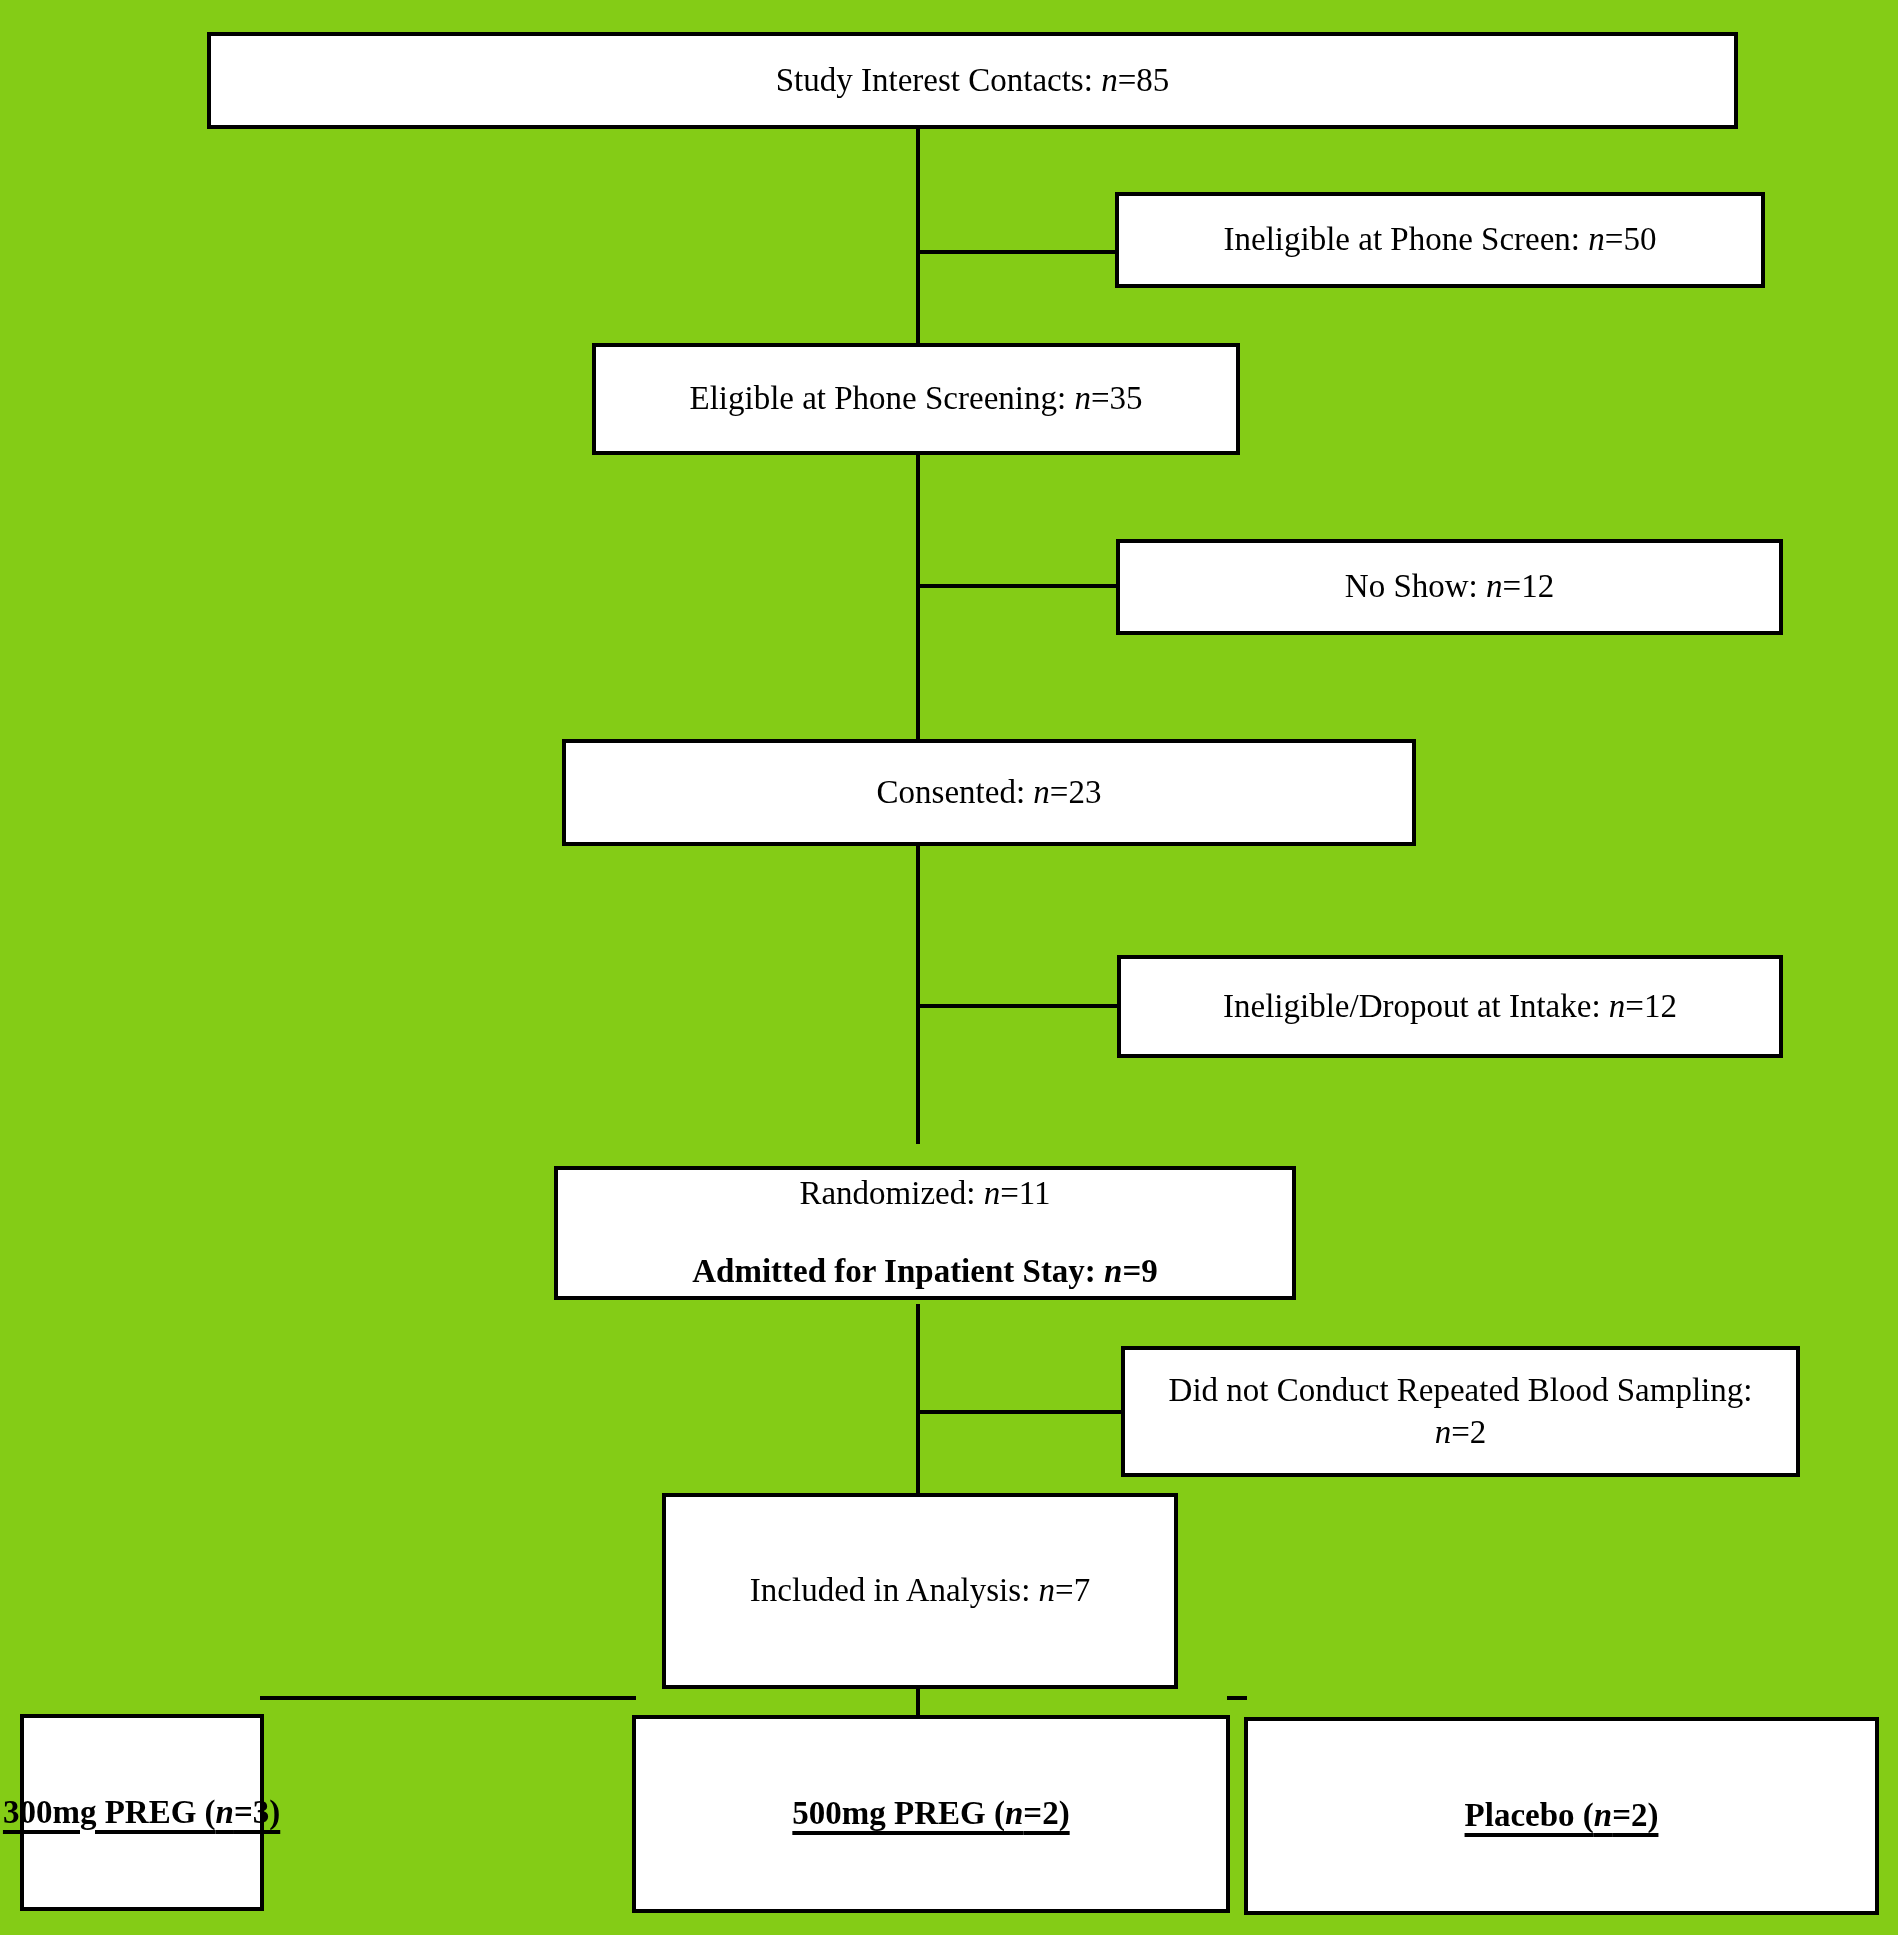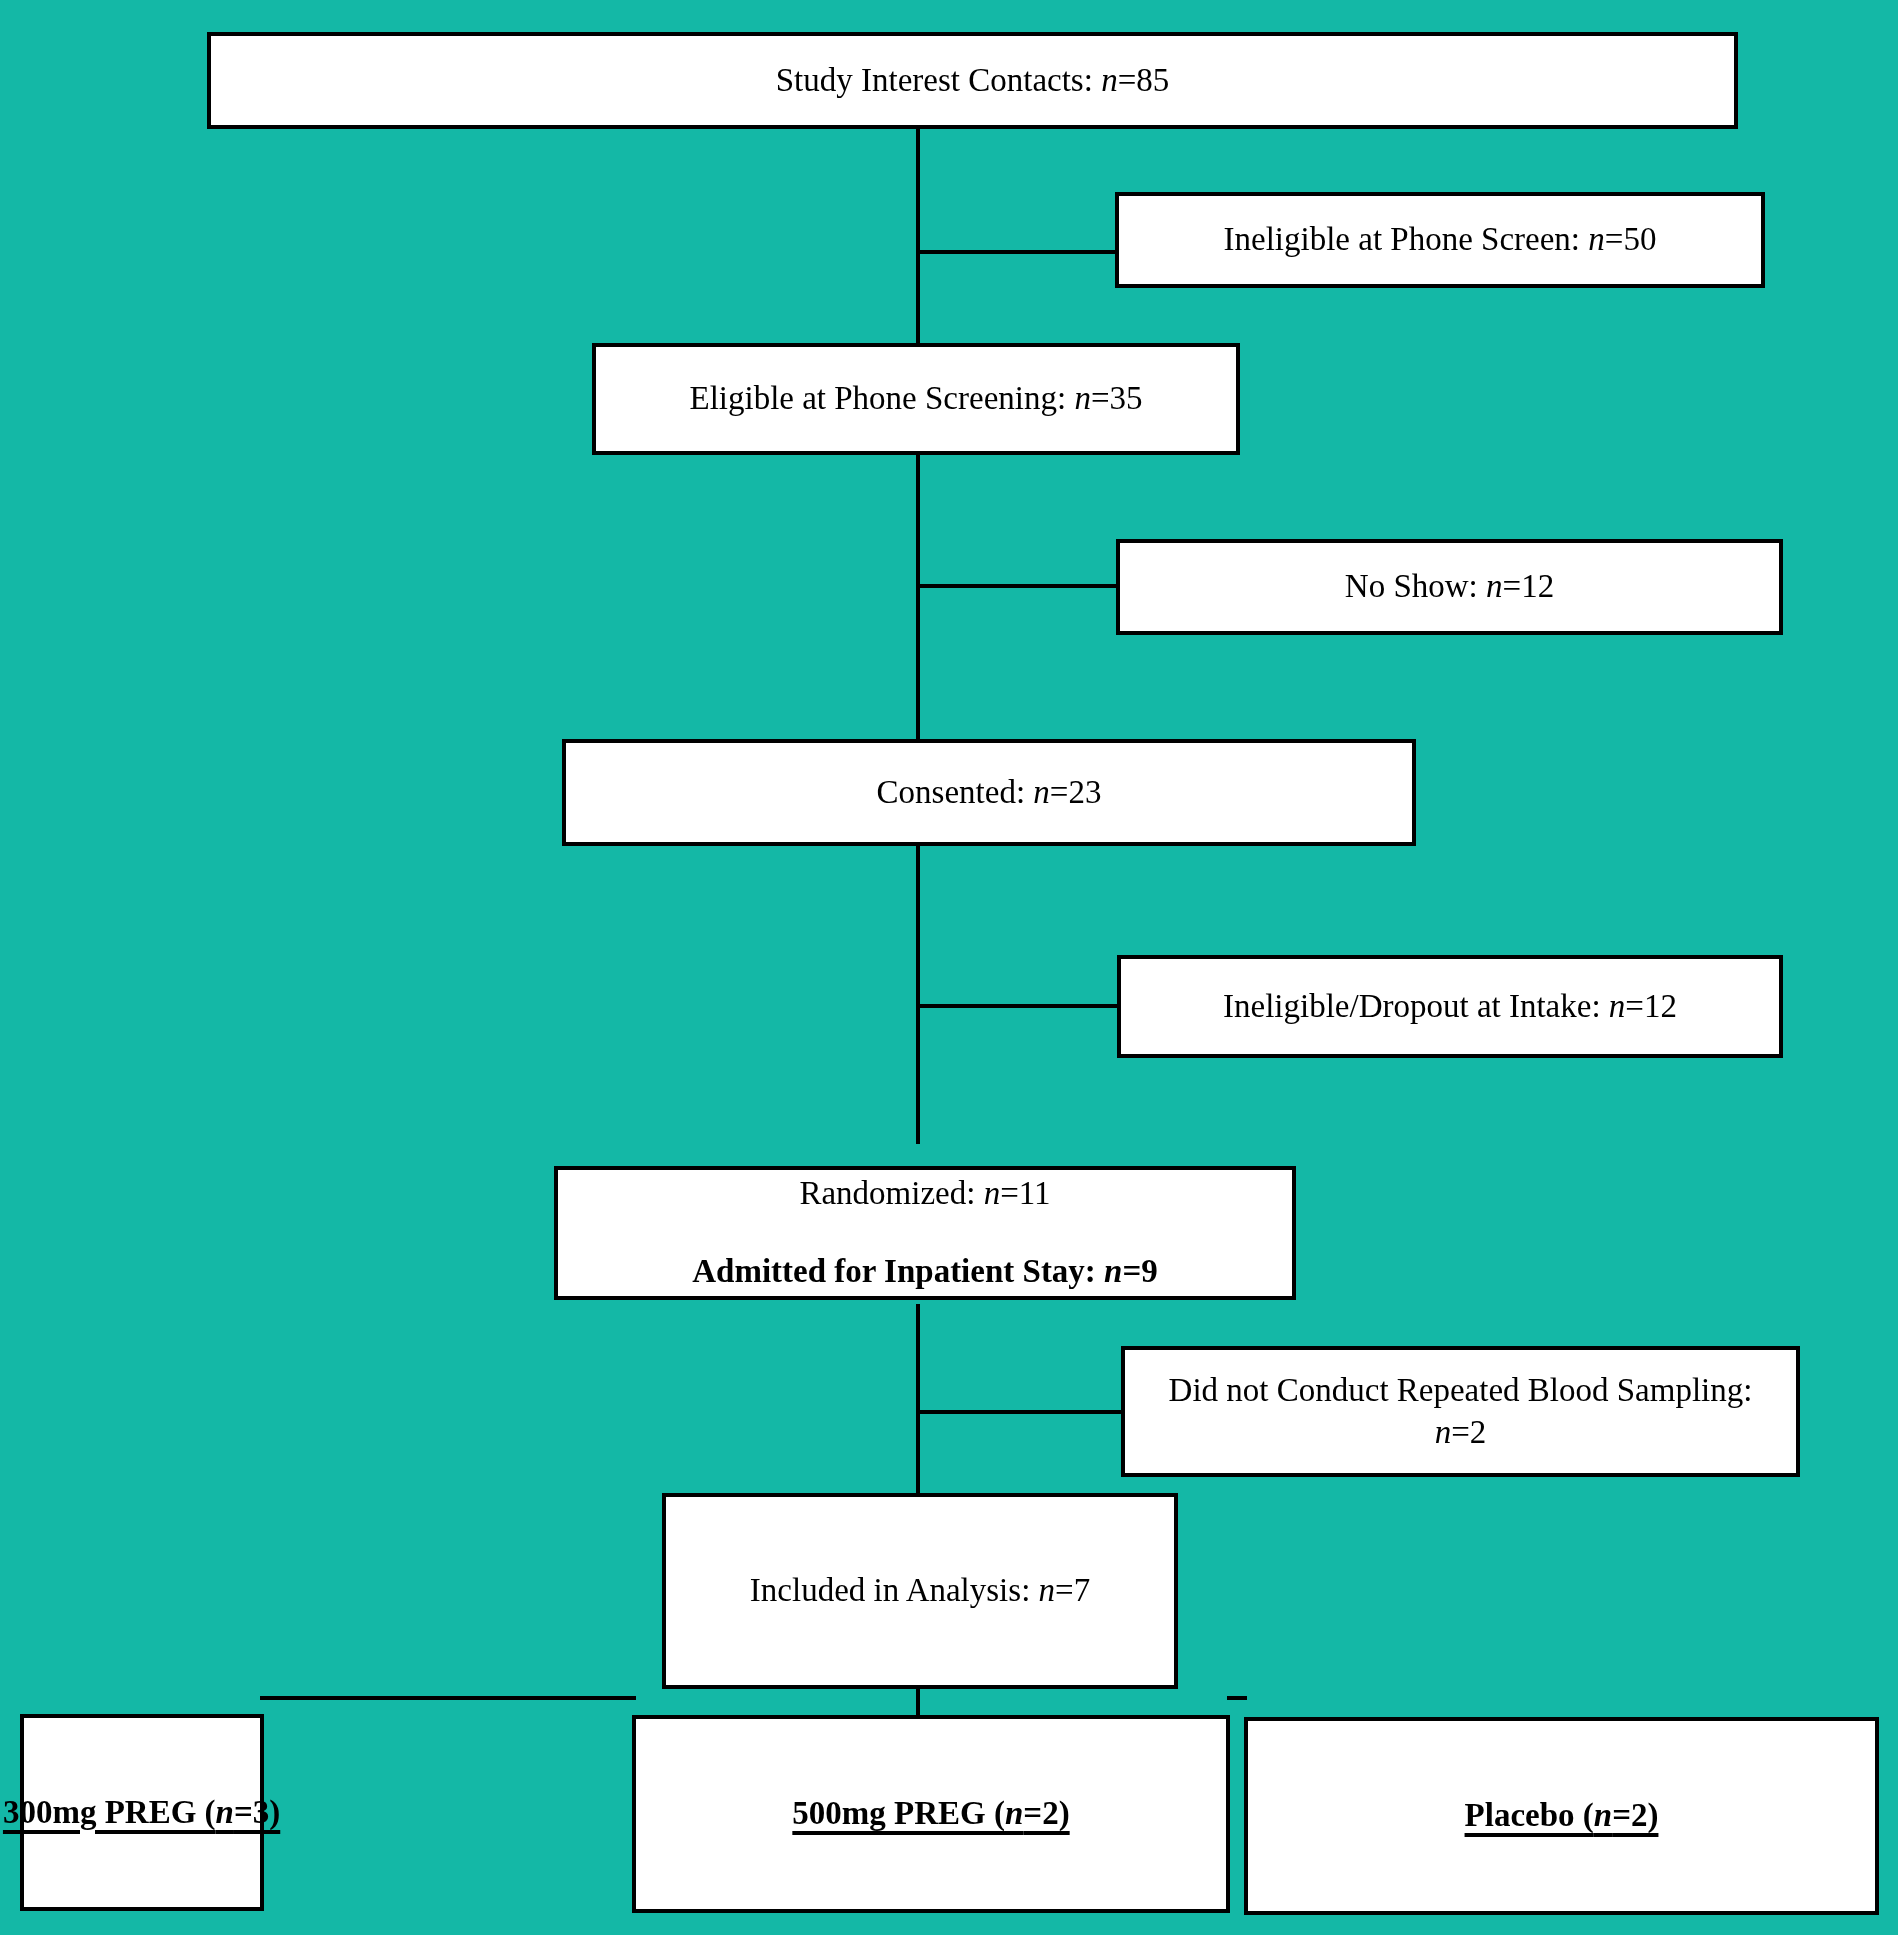--- a/index.html
+++ b/index.html
@@ -4,21 +4,21 @@
 <style>
   html, body {
     margin: 0;
     padding: 0;
     background: #ffffff;
   }
   #stage {
     position: relative;
     width: 1898px;
     height: 1936px;
-    background: #14b8a6;
+    background: #84cc16;
     font-family: "Liberation Serif", "DejaVu Serif", serif;
     overflow: hidden;
   }
   .node {
     position: absolute;
     box-sizing: border-box;
     border: 4px solid #000000;
     background: #ffffff;
     display: flex;
     flex-direction: column;

